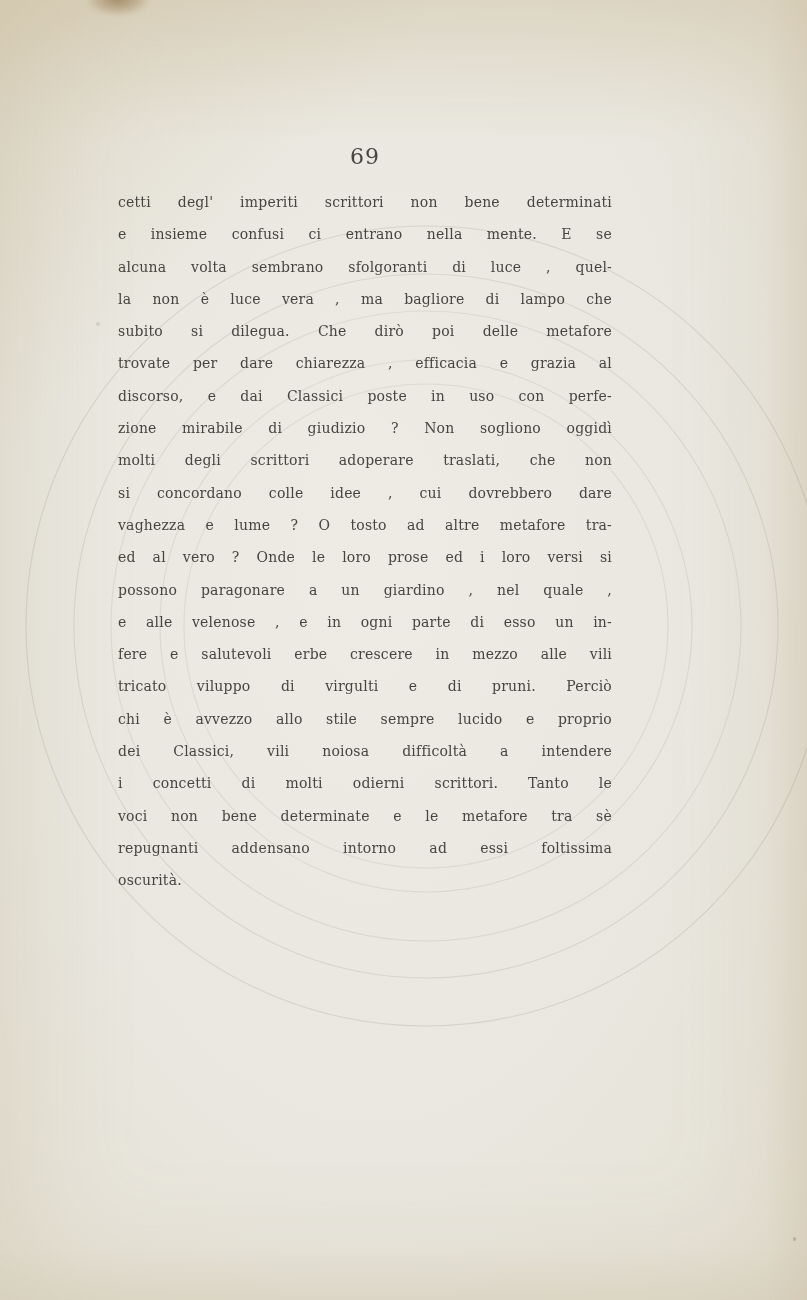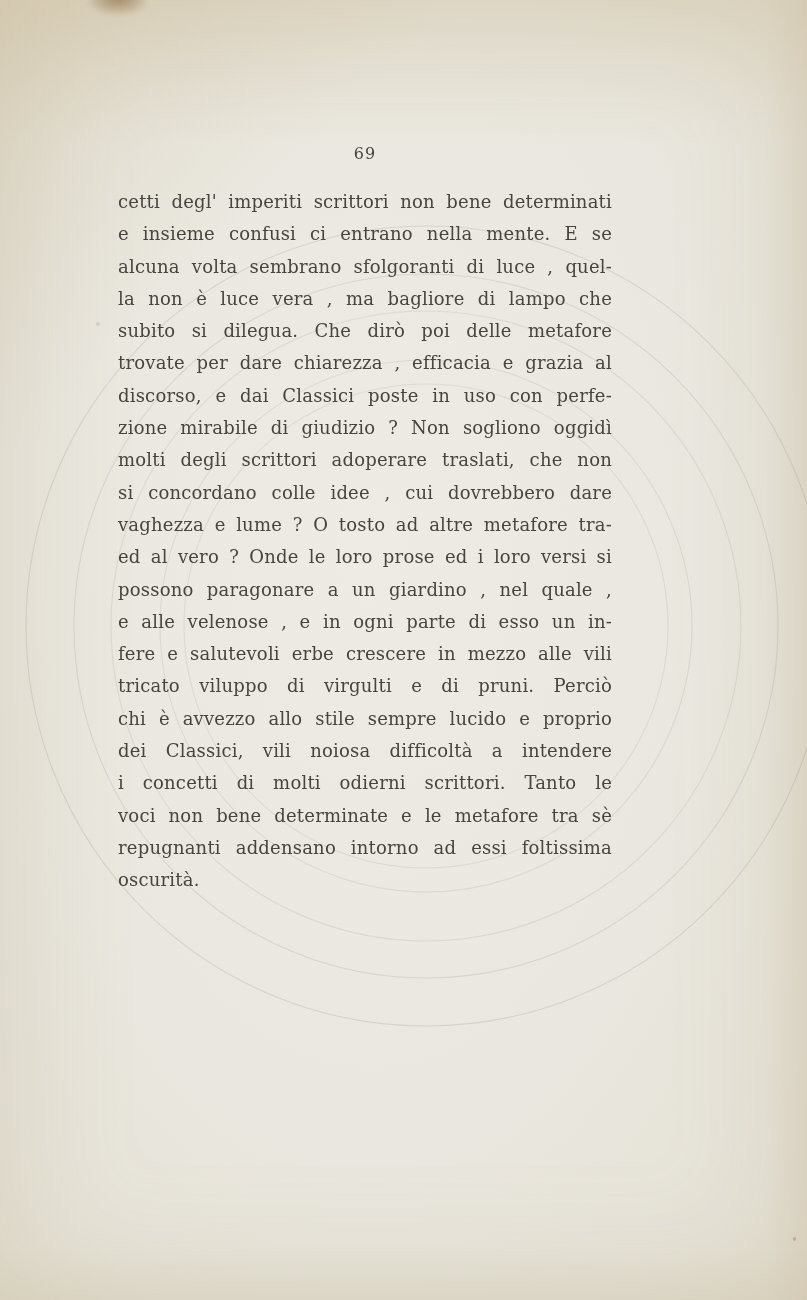--- a/index.html
+++ b/index.html
@@ -49,33 +49,33 @@
     left: 0;
     top: 0;
     pointer-events: none;
   }
   .folio {
     position: absolute;
     top: 144px;
     left: 118px;
     width: 494px;
     text-align: center;
-    font-size: 16px;
+    font-size: 22px;
     letter-spacing: 1px;
     color: #474540;
   }
   .textblock {
     position: absolute;
     top: 186px;
     left: 118px;
     width: 494px;
     color: #474540;
   }
   .line {
-    font-size: 18px;
+    font-size: 14px;
     height: 32.3px;
     line-height: 32.3px;
     letter-spacing: 0.2px;
     text-align: justify;
     text-align-last: justify;
     white-space: normal;
     overflow: visible;
   }
   .line.last {
     text-align-last: left;

